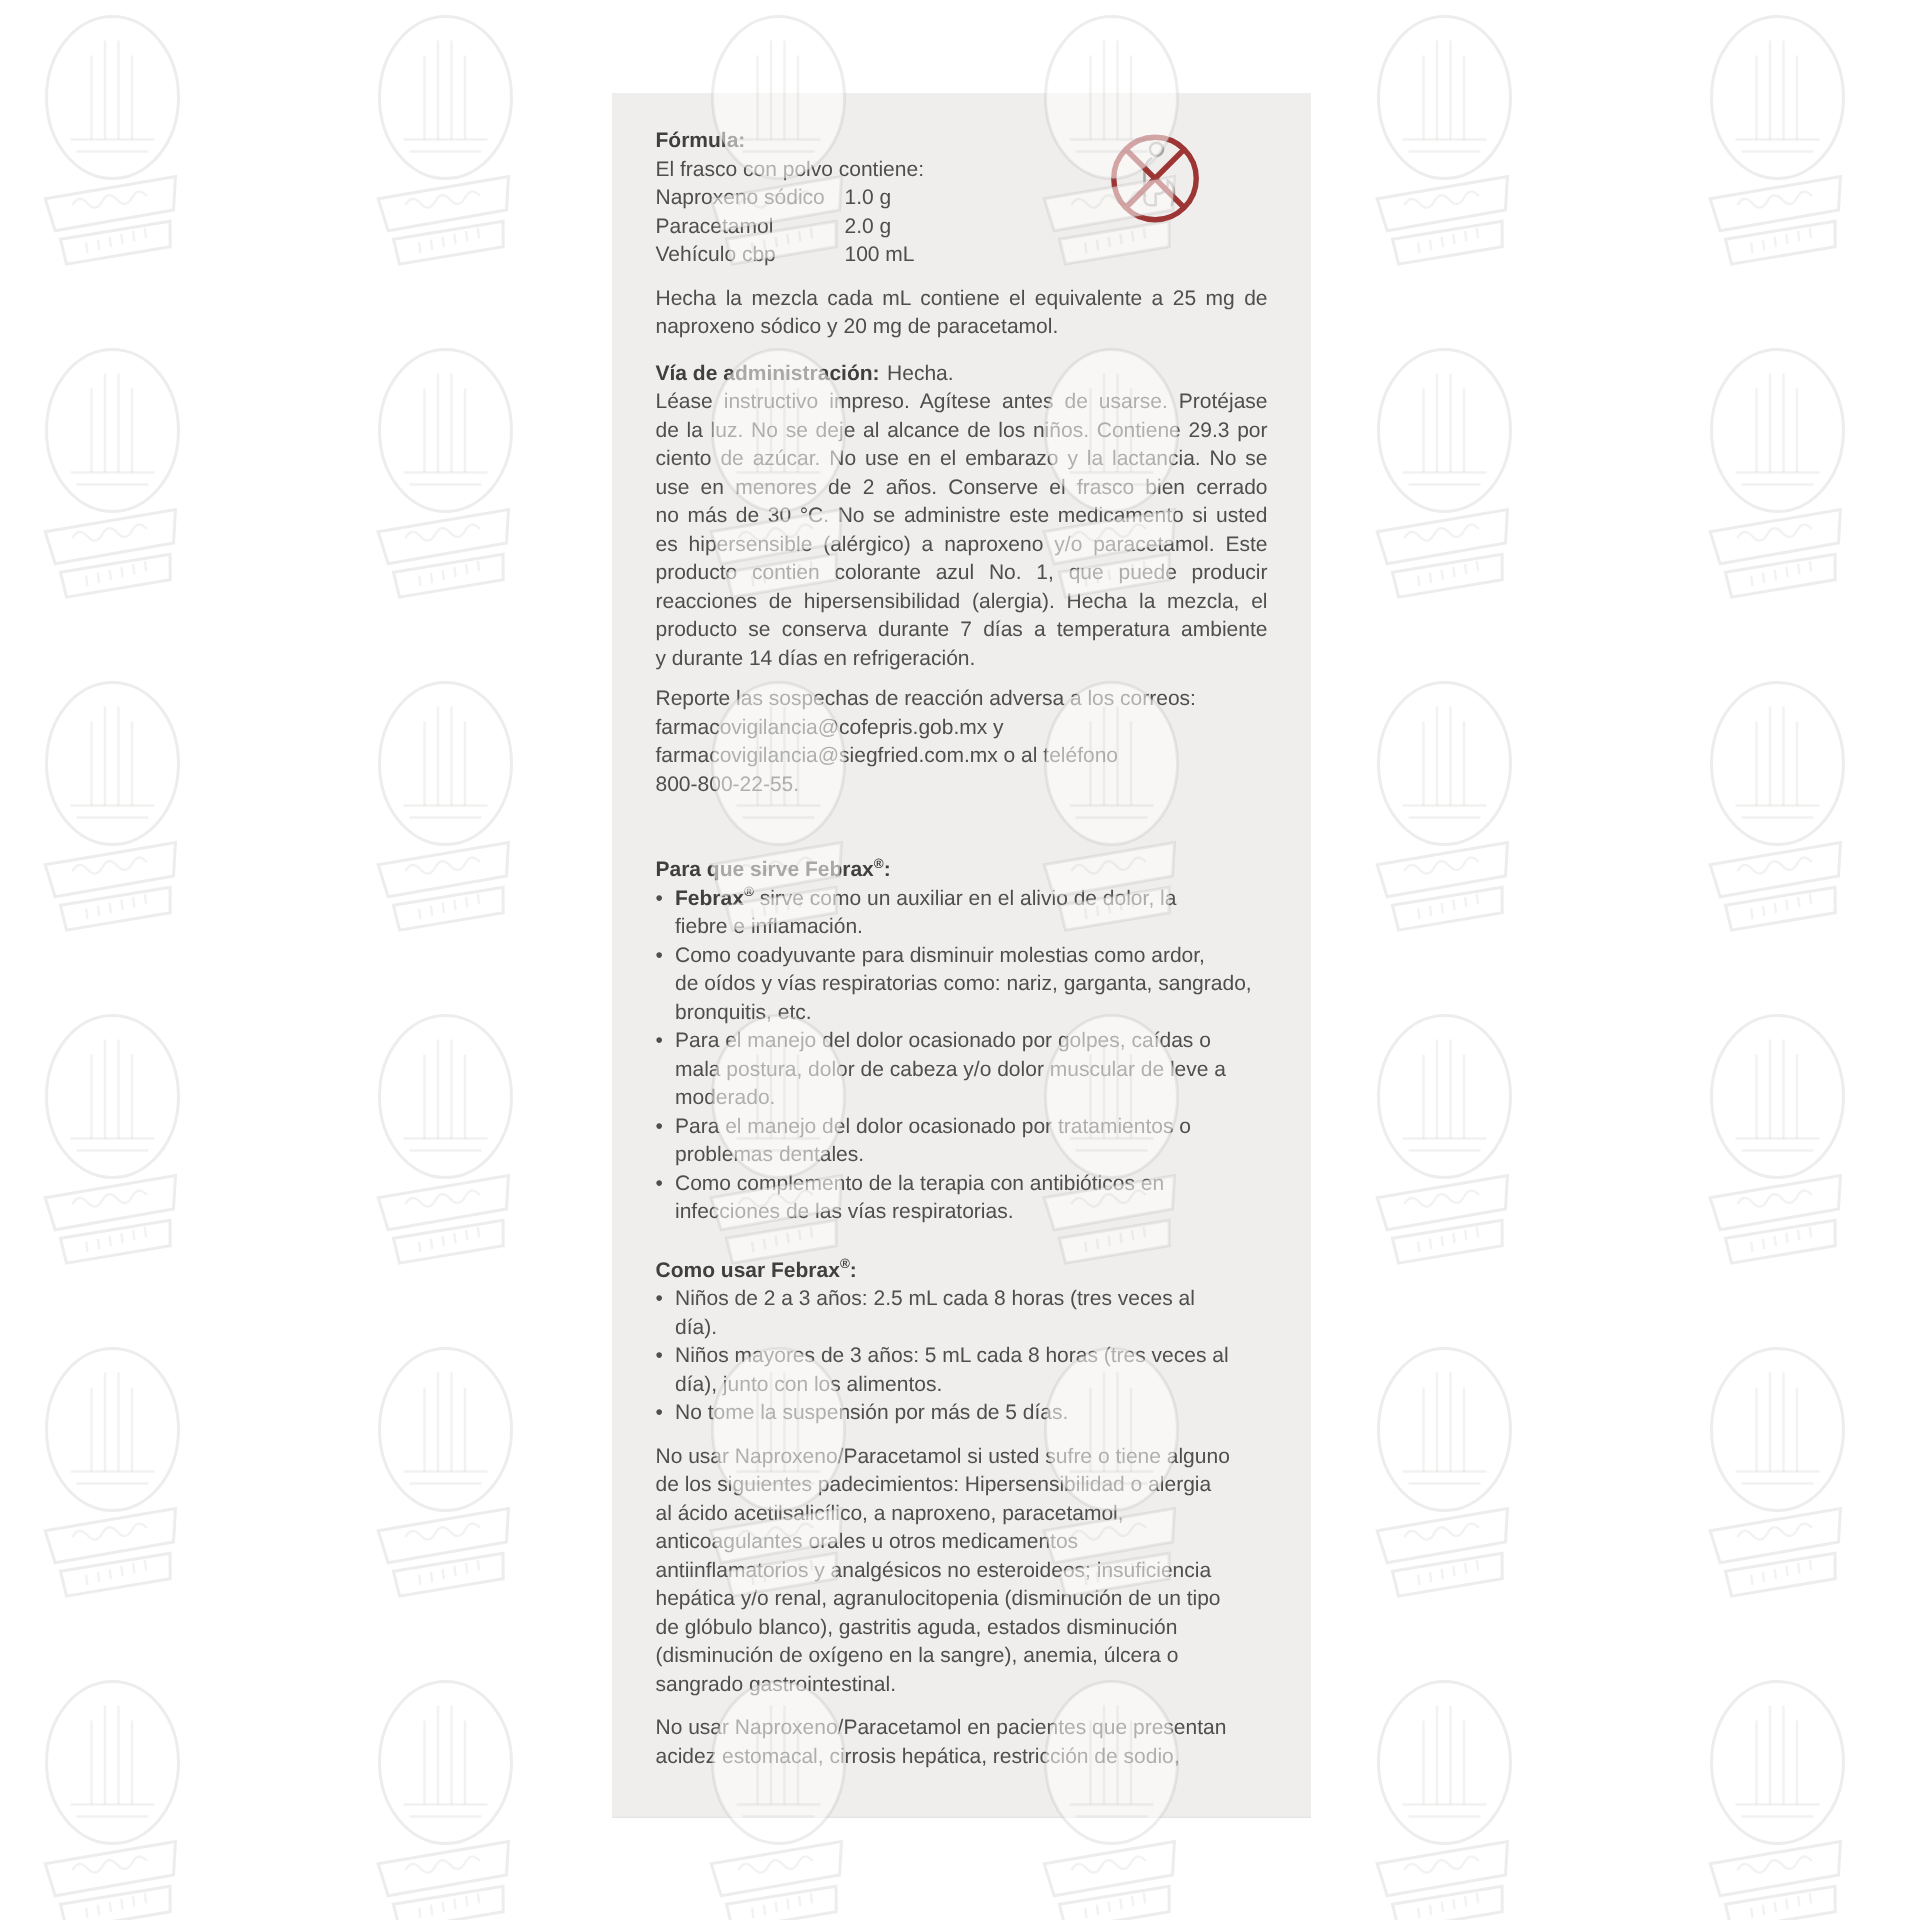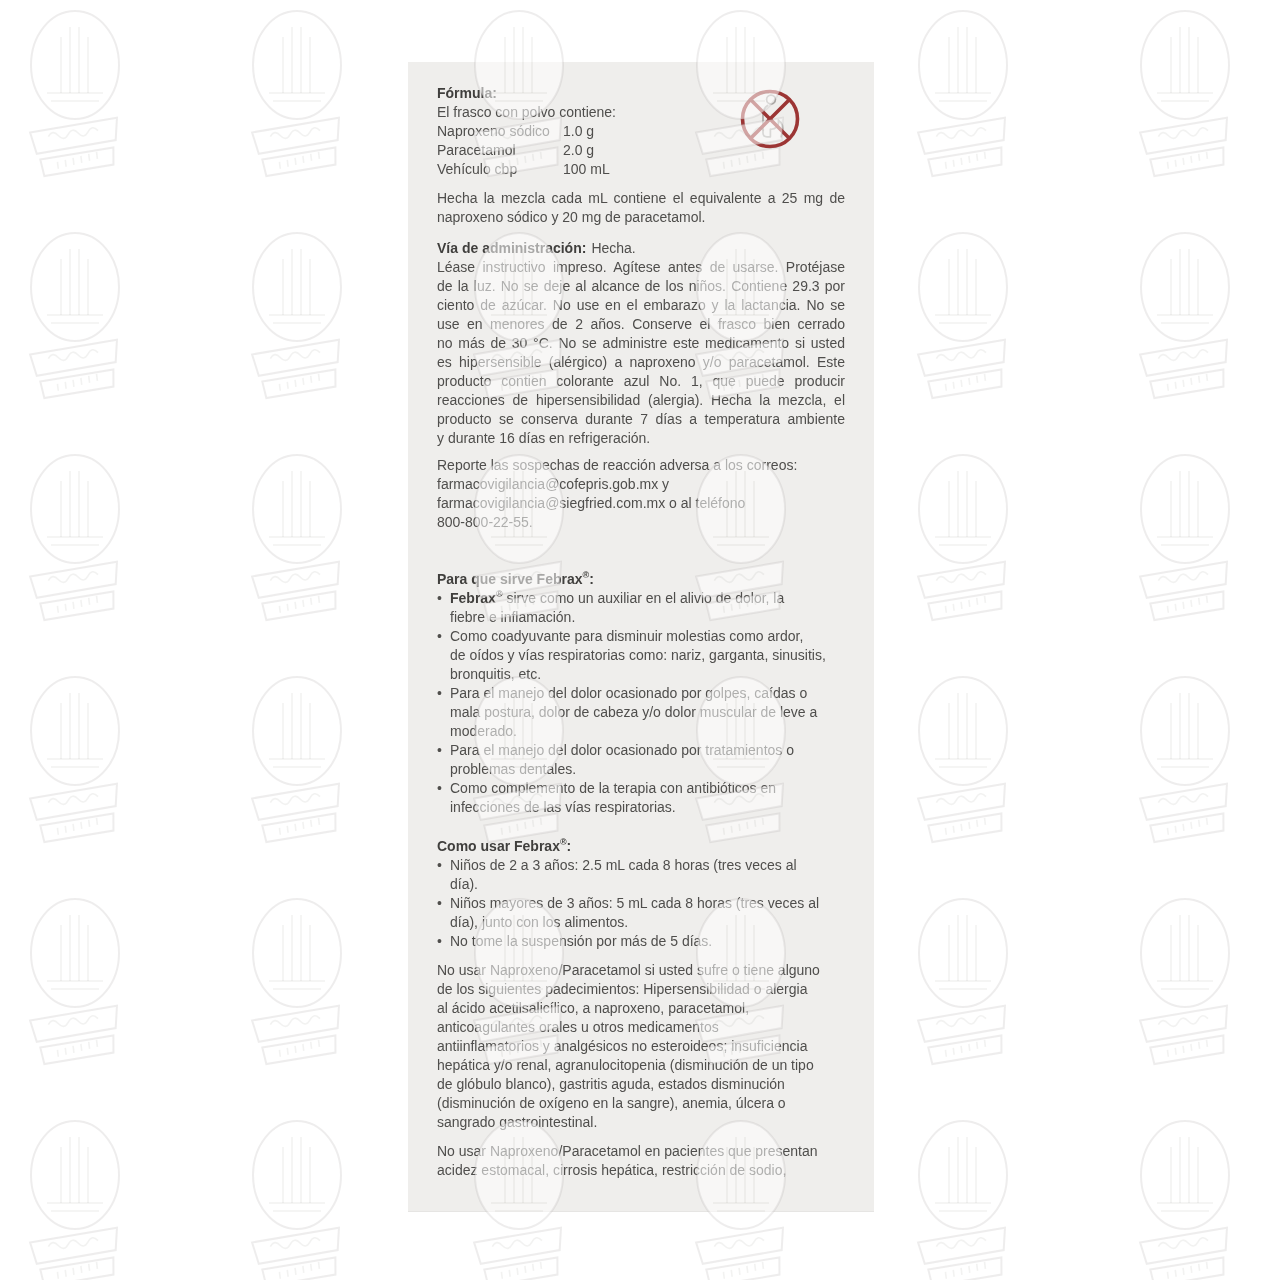--- a/index.html
+++ b/index.html
@@ -82,41 +82,41 @@
     <div class="ln"><b>Vía de administración:</b><span class="after-title">Hecha.</span></div>
     <div class="ln j">Léase instructivo impreso. Agítese antes de usarse. Protéjase</div>
     <div class="ln j">de la luz. No se deje al alcance de los niños. Contiene 29.3 por</div>
     <div class="ln j">ciento de azúcar. No use en el embarazo y la lactancia. No se</div>
     <div class="ln j">use en menores de 2 años. Conserve el frasco bien cerrado</div>
     <div class="ln j">no más de 30 °C. No se administre este medicamento si usted</div>
     <div class="ln j">es hipersensible (alérgico) a naproxeno y/o paracetamol. Este</div>
     <div class="ln j">producto contien colorante azul No. 1, que puede producir</div>
     <div class="ln j">reacciones de hipersensibilidad (alergia). Hecha la mezcla, el</div>
     <div class="ln j">producto se conserva durante 7 días a temperatura ambiente</div>
-    <div class="ln">y durante 16 días en refrigeración.</div>
+    <div class="ln">y durante 14 días en refrigeración.</div>
   </div>
 
   <div class="section sec-report">
     <div class="ln">Reporte las sospechas de reacción adversa a los correos:</div>
     <div class="ln">farmacovigilancia@cofepris.gob.mx y</div>
     <div class="ln">farmacovigilancia@siegfried.com.mx o al teléfono</div>
     <div class="ln">800-800-22-55.</div>
   </div>
 
   <div class="section sec-uses">
     <div class="ln heading"><span>Para que sirve Febrax</span><sup class="reg">®</sup><span>:</span></div>
     <div class="bullet">
       <span class="dot">•</span>
       <div class="ln"><b>Febrax</b><sup class="reg">®</sup><span> sirve como un auxiliar en el alivio de dolor, la</span></div>
       <div class="ln">fiebre e inflamación.</div>
     </div>
     <div class="bullet">
       <span class="dot">•</span>
       <div class="ln">Como coadyuvante para disminuir molestias como ardor,</div>
-      <div class="ln">de oídos y vías respiratorias como: nariz, garganta, sinusitis,</div>
+      <div class="ln">de oídos y vías respiratorias como: nariz, garganta, sangrado,</div>
       <div class="ln">bronquitis, etc.</div>
     </div>
     <div class="bullet">
       <span class="dot">•</span>
       <div class="ln">Para el manejo del dolor ocasionado por golpes, caídas o</div>
       <div class="ln">mala postura, dolor de cabeza y/o dolor muscular de leve a</div>
       <div class="ln">moderado.</div>
     </div>
     <div class="bullet">
       <span class="dot">•</span>

